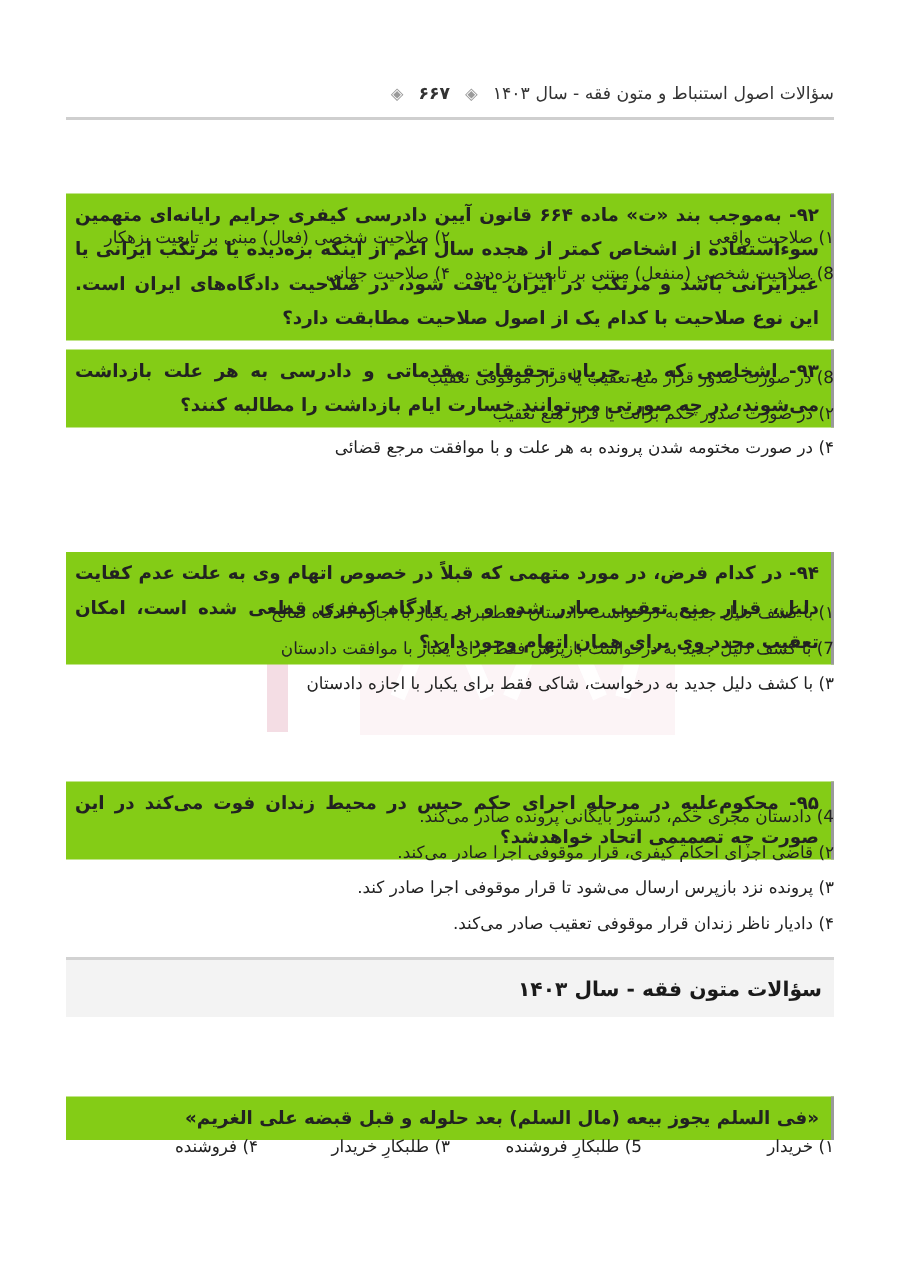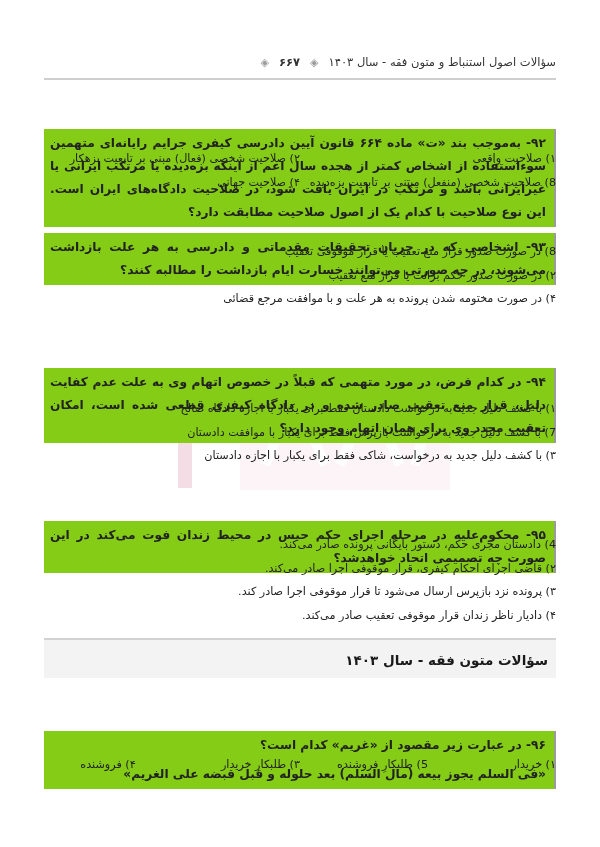--- a/index.html
+++ b/index.html
@@ -113,25 +113,24 @@
     <div class="opt-line">۲) قاضی اجرای احکام کیفری، قرار موقوفی اجرا صادر می‌کند.</div>
     <div class="opt-line">۳) پرونده نزد بازپرس ارسال می‌شود تا قرار موقوفی اجرا صادر کند.</div>
     <div class="opt-line">۴) دادیار ناظر زندان قرار موقوفی تعقیب صادر می‌کند.</div>
   </div>
 
   <div class="section-title" style="top:638px;text-align:right;">
     <span>سؤالات متون فقه - سال ۱۴۰۳</span>
   </div>
 
   <div class="qbox" style="top:694px; font-weight:bold;">
-    <div style="padding-bottom:6px;">۹۶- در عبارت زیر مقصود از «غریم» کدام است؟</div>
     <div>«فی السلم یجوز بیعه (مال السلم) بعد حلوله و قبل قبضه علی الغریم»</div>
   </div>
   <div class="opts" style="top:753px;">
     <div class="opt-row">
       <span class="cell">۱) خریدار</span>
       <span class="cell">5) طلبکارِ فروشنده</span>
       <span class="cell">۳) طلبکارِ خریدار</span>
-      <span class="cell" style="text-align:center;">۴) فروشنده</span>
+      <span class="cell" style="text-align:right;">۴) فروشنده</span>
     </div>
   </div>
 
 </div>
 
 </body></html>

